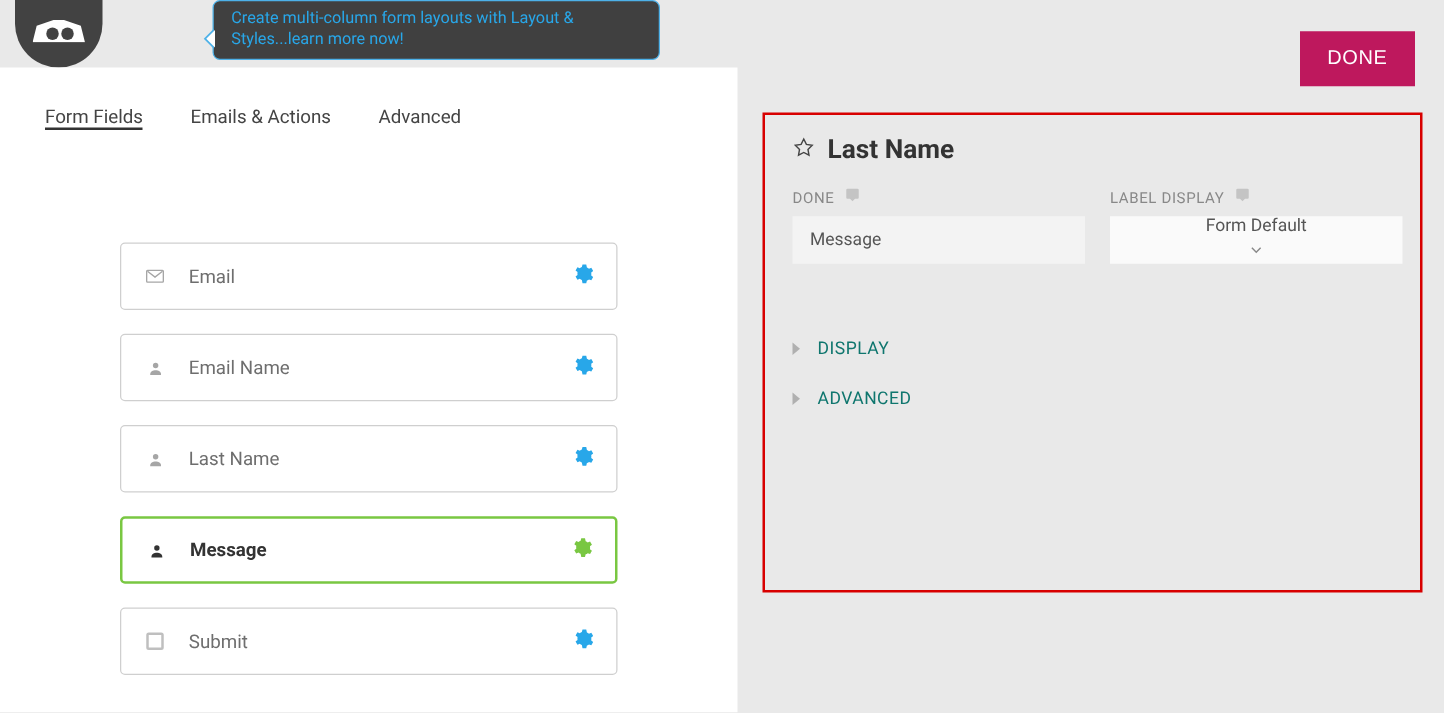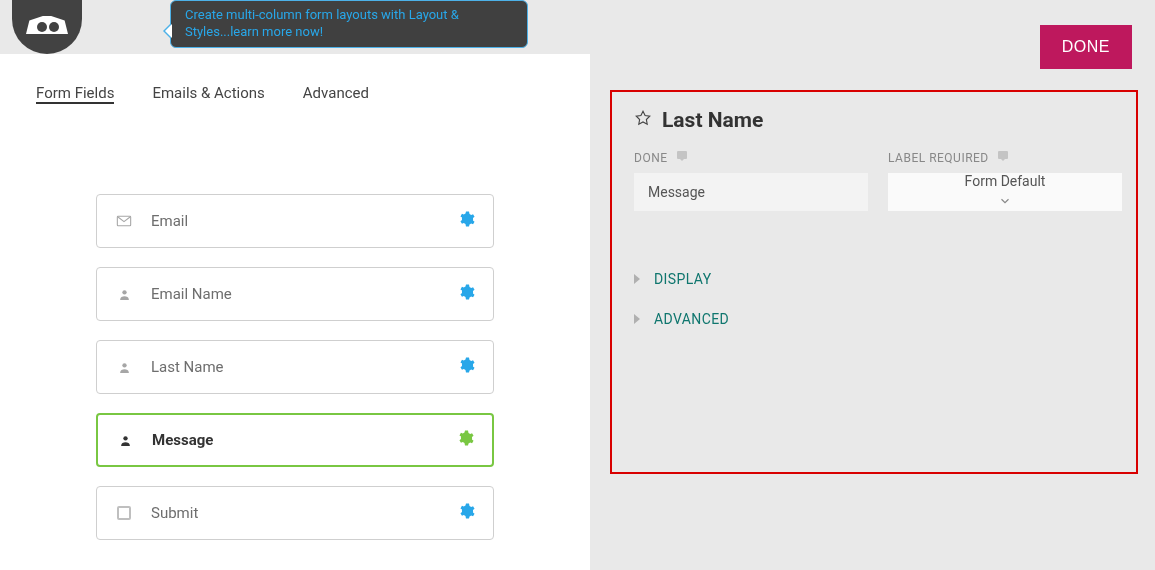--- a/index.html
+++ b/index.html
@@ -304,21 +304,21 @@
       <div class="fld-label">
         <span>DONE</span>
         <span class="comment-ico"><svg viewBox="0 0 24 24" fill="currentColor">
               <path d="M20 2H4a2 2 0 00-2 2v12a2 2 0 002 2h4l4 4 4-4h4a2 2 0 002-2V4a2 2 0 00-2-2z"></path>
             </svg></span>
       </div>
       <div class="txtbox">Message</div>
     </div>
     <div class="rp-col narrow">
       <div class="fld-label">
-        <span>LABEL REQUIRED</span>
+        <span>LABEL DISPLAY</span>
         <span class="comment-ico"><svg viewBox="0 0 24 24" fill="currentColor">
               <path d="M20 2H4a2 2 0 00-2 2v12a2 2 0 002 2h4l4 4 4-4h4a2 2 0 002-2V4a2 2 0 00-2-2z"></path>
             </svg></span>
       </div>
       <div class="selectbox">
         <span>Form Default</span>
         <span class="chev">
           <svg width="14" height="14" viewBox="0 0 24 24" fill="none" stroke="currentColor" stroke-width="2">
               <path d="M6 9l6 6 6-6"></path>
             </svg>

